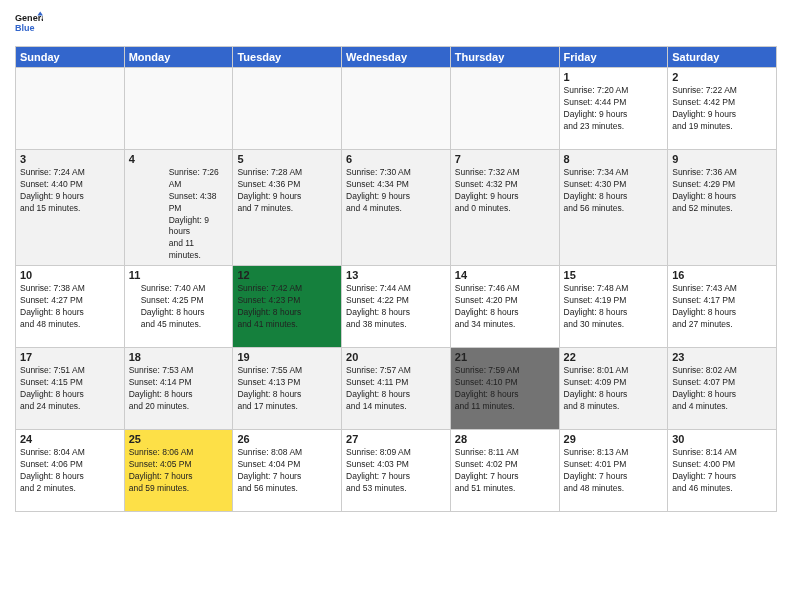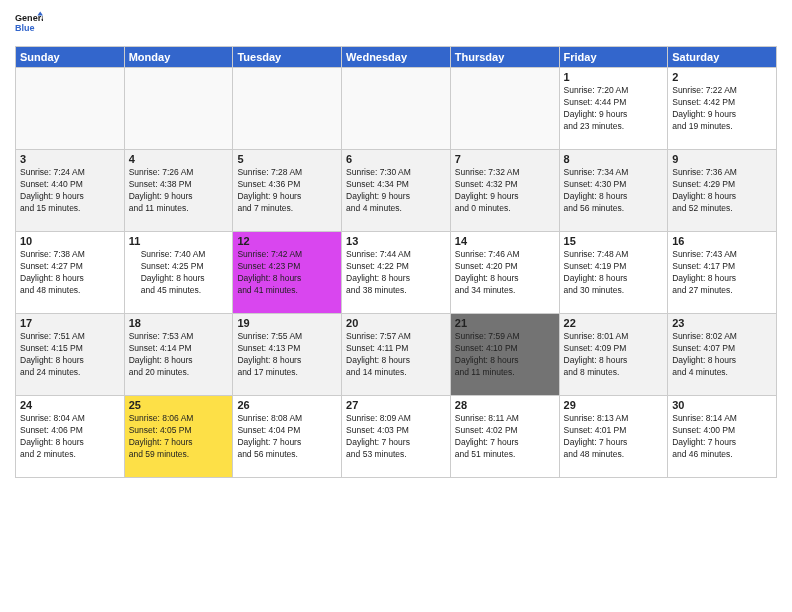--- a/index.html
+++ b/index.html
@@ -145,21 +145,21 @@
         <tr>
           <td style="background: rgb(242, 242, 242);">
             <span class="day-number">3</span>
             <div class="day-info" style="white-space: pre-line;">Sunrise: 7:24 AM
 Sunset: 4:40 PM
 Daylight: 9 hours
 and 15 minutes.</div>
           </td>
           <td style="background: rgb(242, 242, 242);">
             <span class="day-number">4</span>
-            <div class="day-info" style="white-space: pre-line;">Sunrise: 7:26 AM
+            <div class="day-info" style="white-space: pre-line; margin-left: 40px;">Sunrise: 7:26 AM
 Sunset: 4:38 PM
 Daylight: 9 hours
 and 11 minutes.</div>
           </td>
           <td style="background: rgb(242, 242, 242);">
             <span class="day-number">5</span>
             <div class="day-info" style="white-space: pre-line;">Sunrise: 7:28 AM
 Sunset: 4:36 PM
 Daylight: 9 hours
 and 7 minutes.</div>
@@ -201,21 +201,21 @@
 Daylight: 8 hours
 and 48 minutes.</div>
           </td>
           <td style="background: rgb(255, 255, 255);">
             <span class="day-number">11</span>
             <div class="day-info" style="white-space: pre-line; margin-left: 12px;">Sunrise: 7:40 AM
 Sunset: 4:25 PM
 Daylight: 8 hours
 and 45 minutes.</div>
           </td>
-          <td style="background: #d946ef;">
+          <td style="background: #15803d;">
             <span class="day-number">12</span>
             <div class="day-info" style="white-space: pre-line;">Sunrise: 7:42 AM
 Sunset: 4:23 PM
 Daylight: 8 hours
 and 41 minutes.</div>
           </td>
           <td style="background: rgb(255, 255, 255);">
             <span class="day-number">13</span>
             <div class="day-info" style="white-space: pre-line;">Sunrise: 7:44 AM
 Sunset: 4:22 PM

